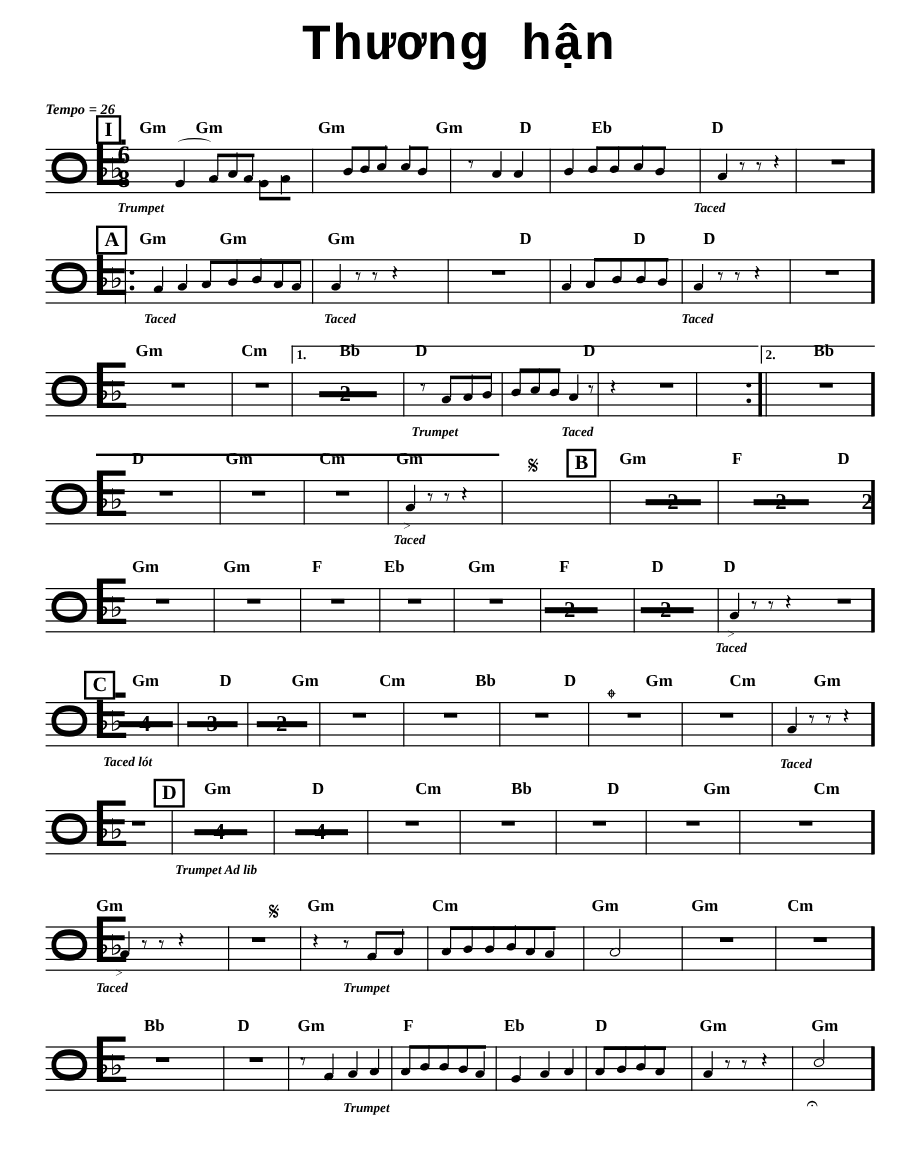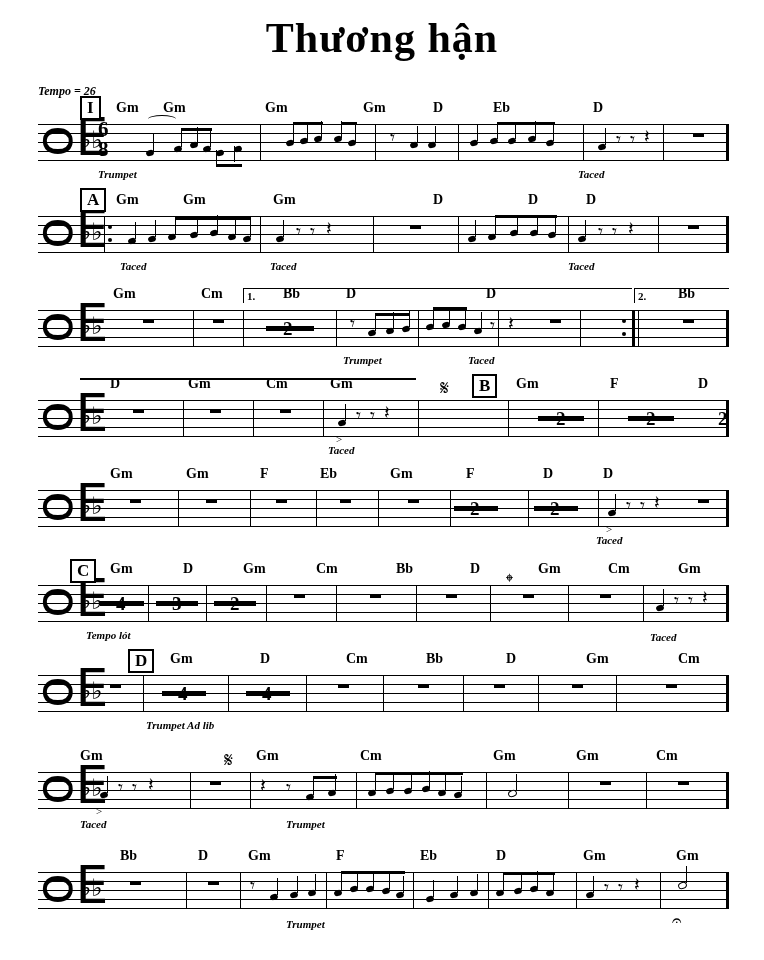--- a/index.html
+++ b/index.html
@@ -19,21 +19,21 @@
     position: relative;
     width: 764px;
     height: 960px;
   }
   .title {
     position: absolute;
     top: 14px;
     left: 0;
     width: 764px;
     text-align: center;
-    font-family: Liberation Serif, serif;
+    font-family: Liberation Mono, monospace;
     font-weight: bold;
     font-size: 42px;
     letter-spacing: 1px;
   }
   .tempo {
     position: absolute;
     left: 38px;
     top: 84px;
     font-family: "Liberation Serif", serif;
     font-style: italic;
@@ -643,21 +643,21 @@
     <div class="wholerest" style="left:562px;top:9px;"></div>
 
     <div class="coda" style="left:468px;top:-14px;">𝄌</div>
 
     <div class="note" style="left:618px;top:20px;"></div>
     <div class="stem" style="left:625px;top:4px;"></div>
     <div class="rest" style="left:636px;top:6px;">𝄾</div>
     <div class="rest" style="left:650px;top:6px;">𝄾</div>
     <div class="rest" style="left:664px;top:3px;">𝄽</div>
 
-    <div class="instr" style="left:48px;top:44px;">Tempo lót</div>
+    <div class="instr" style="left:48px;top:44px;">Taced lót</div>
     <div class="instr" style="left:612px;top:46px;">Taced</div>
   </div>
 
   <div class="system" style="top:675px;">
     <div class="staff">
       <div class="line"></div>
       <div class="line"></div>
       <div class="line"></div>
       <div class="line"></div>
       <div class="line"></div>

